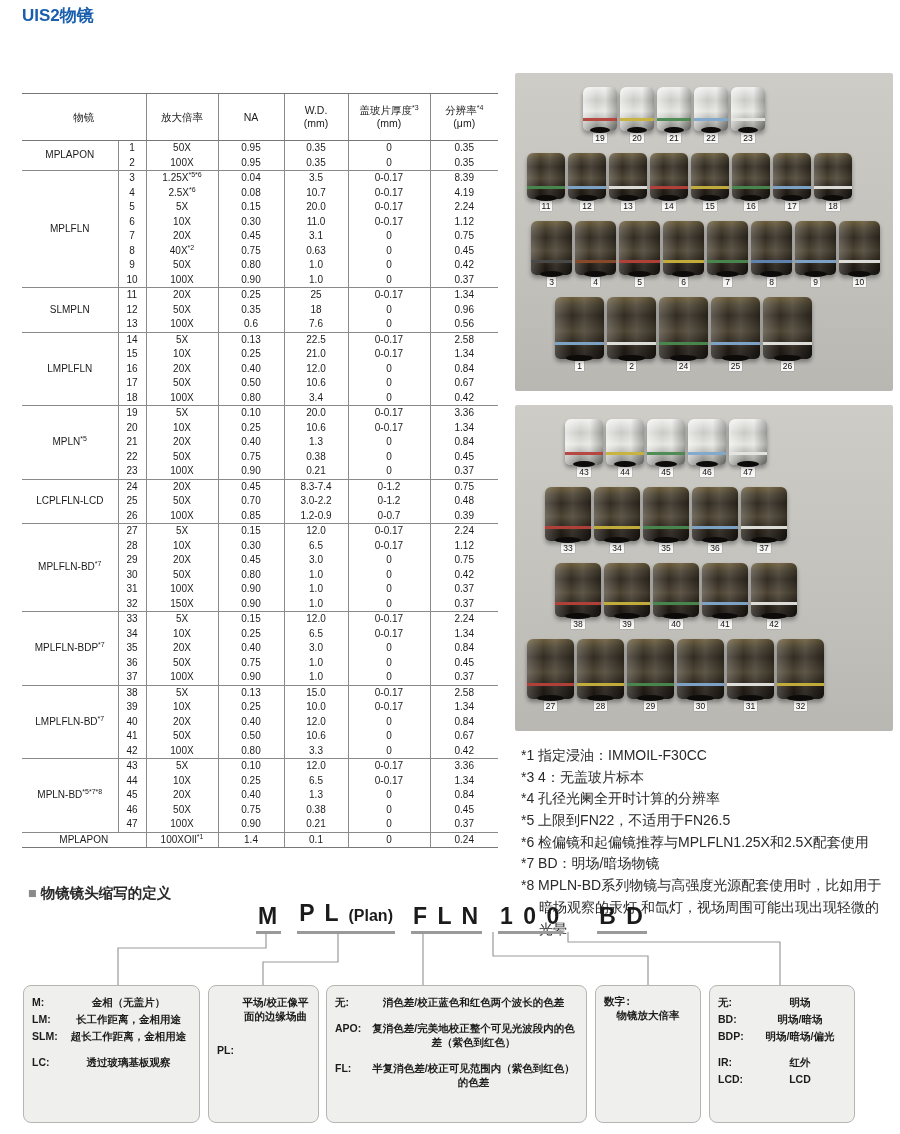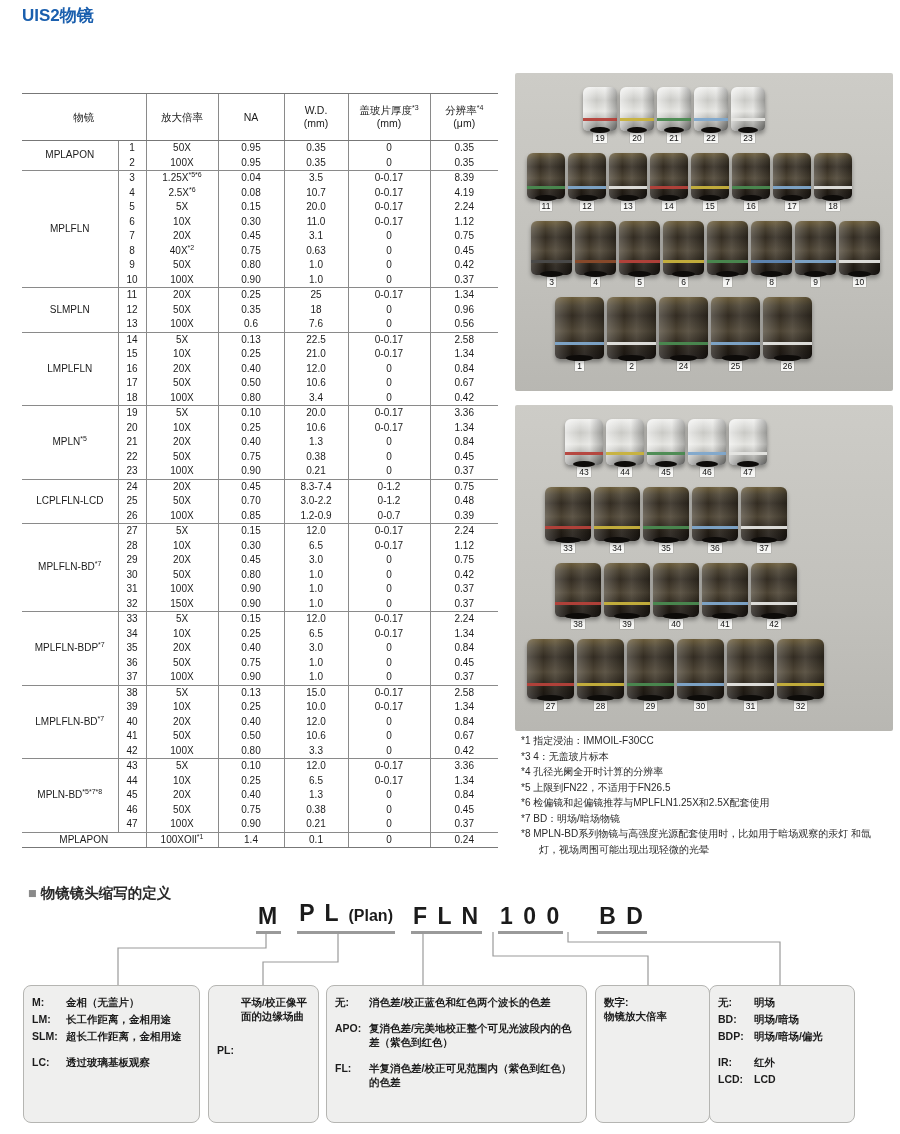--- a/index.html
+++ b/index.html
@@ -39,46 +39,46 @@
   .num{margin-top:2px;background:#f7f7f5;color:#111;font-size:8.5px;line-height:10px;padding:0 2px;
        box-shadow:0 0 1px rgba(0,0,0,.4);}
   .k-silver .shape{width:34px;height:44px;}
   .k-sm .shape{width:38px;height:46px;}
   .k-md .shape{width:41px;height:54px;}
   .k-lg .shape{width:49px;height:62px;}
   .k2-silver .shape{width:38px;height:46px;}
   .k2-md .shape{width:46px;height:54px;}
   .k2-lg .shape{width:47px;height:60px;}
   
-  .footnotes{list-style:none;margin:2px 0 0 6px;padding:0;font-size:10px;line-height:1.55;color:#2a2a2a;width:366px;}
+  .footnotes{list-style:none;margin:14px 0 0 6px;padding:0;font-size:14px;line-height:1.55;color:#2a2a2a;width:366px;}
   .footnotes li{padding-left:18px;text-indent:-18px;}
   
   .abbr{position:absolute;left:8px;top:884px;width:900px;height:250px;}
   .abbr-heading{position:absolute;left:20px;top:0;font-size:14.5px;font-weight:bold;color:#2a2a2a;margin:0;}
   .abbr-heading .bullet{color:#8a8a8a;margin-right:4px;}
   .code-row{position:absolute;left:248px;top:16px;display:flex;align-items:flex-end;gap:16px;}
   .code-seg{font-size:23px;font-weight:bold;color:#1b1b1b;letter-spacing:2px;line-height:26px;
             border-bottom:3px solid #9a9a9a;padding:0 2px 2px 2px;white-space:nowrap;}
   .code-seg .small{font-size:16px;letter-spacing:0;}
   .code-seg:last-child{margin-left:18px;}
   .connectors{position:absolute;left:0;top:48px;width:900px;height:54px;}
   .abbr-box{position:absolute;top:101px;height:138px;background:#efefee;border:1px solid #b5b5b2;
             border-radius:8px;box-sizing:border-box;padding:9px 8px;font-size:10.5px;font-weight:bold;
             color:#1b1b1b;line-height:14px;}
   .box1{left:15px;width:177px;}
   .box2{left:200px;width:111px;}
   .box3{left:318px;width:261px;}
-  .box4{left:587px;width:115px;}
+  .box4{left:587px;width:106px;font-family:Liberation Mono, monospace;}
   .box5{left:701px;width:146px;}
   .entry{display:flex;margin-bottom:3px;}
   .entry.gap{margin-top:12px;}
   .entry .term{flex:0 0 34px;}
   .box2 .entry .term{flex-basis:24px;margin-top:48px;}
   .box5 .entry .term{flex-basis:36px;}
-  .entry .def{flex:1;}
+  .entry .def{flex:1;text-align:center;}
   .entry.stack{display:block;}
 </style>
 </head>
 <body>
 
 <div class="page">
 
   <h1 class="title">UIS2物镜</h1>
 
   <table class="objtable">

